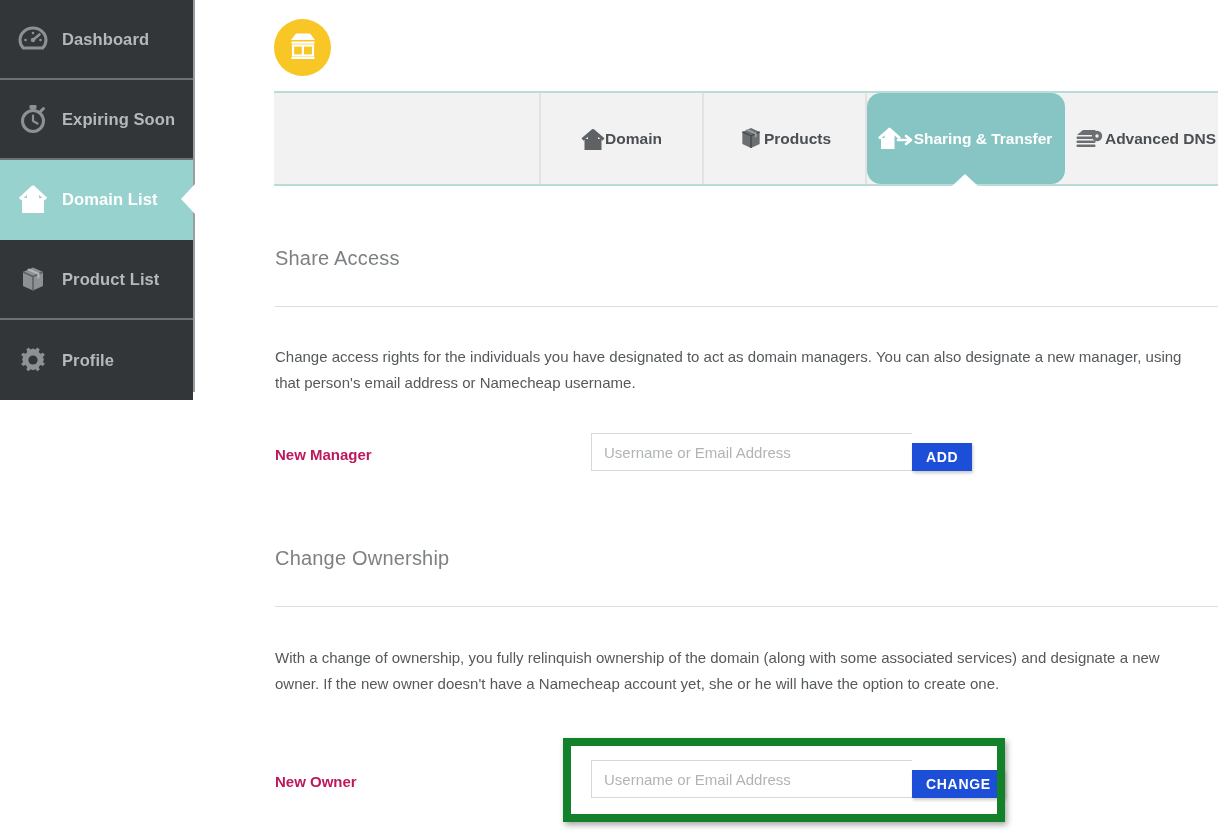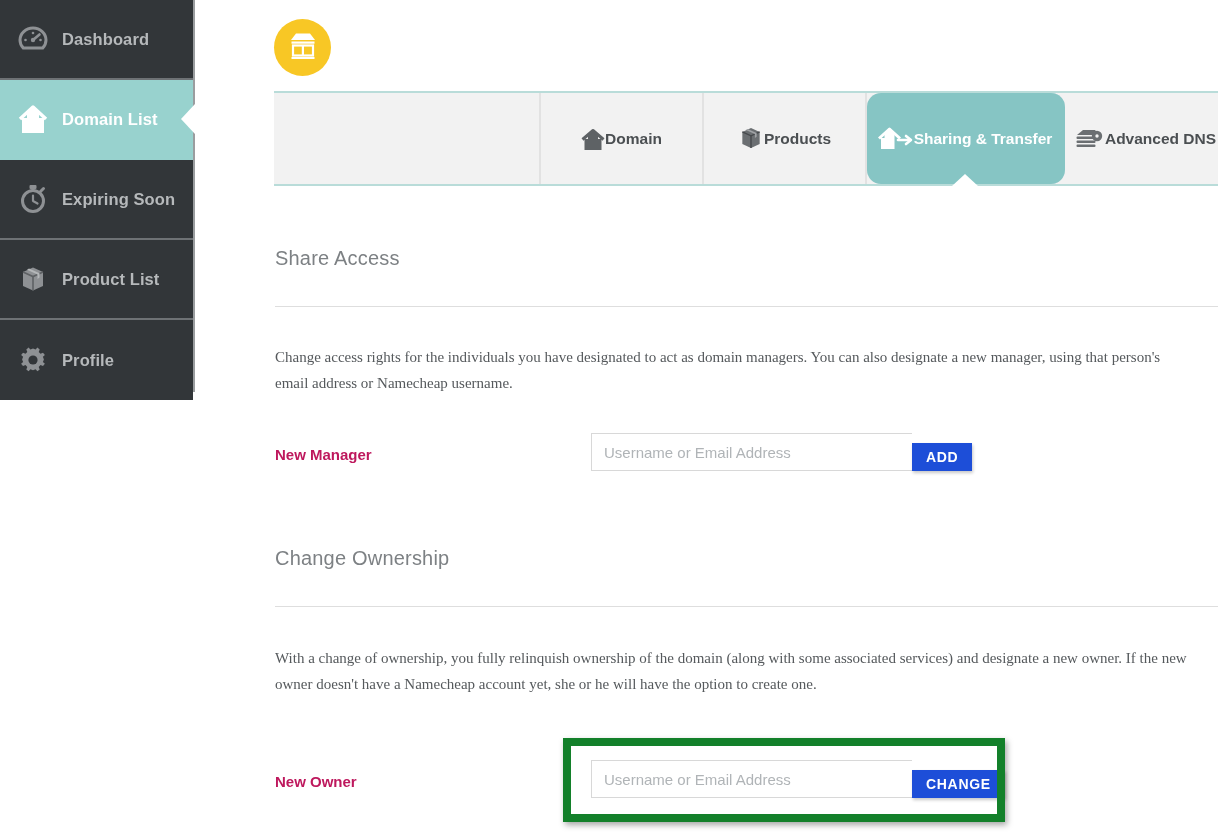--- a/index.html
+++ b/index.html
@@ -165,21 +165,20 @@
     height: 1px;
     background: #dedede;
   }
   .para {
     position: absolute;
     left: 80px;
     width: 920px;
     font-size: 15px;
     line-height: 26px;
     color: #55595c;
-    font-family: Liberation Serif, serif;
   }
   .field-label {
     position: absolute;
     left: 80px;
     font-size: 15px;
     font-weight: bold;
     color: #be185d;
   }
 
   
@@ -240,42 +239,42 @@
           <path d="M15 14 L21.5 8.5" stroke="#8e9194" stroke-width="2.6" stroke-linecap="round"></path>
           <circle cx="15" cy="14" r="2.2" fill="#8e9194"></circle>
           <circle cx="7.5" cy="14" r="1.3" fill="#8e9194"></circle>
           <circle cx="22.5" cy="14" r="1.3" fill="#8e9194"></circle>
           <circle cx="15" cy="7" r="1.3" fill="#8e9194"></circle>
         </svg>
       </span>
       <span class="nav-label">Dashboard</span>
     </div>
 
-    <div class="nav-item active">
-      <span class="nav-icon">
-        <svg width="30" height="30" viewBox="0 0 30 30">
-          <path d="M4 29 L4 14 L9 14 L9 9 L15 3.5 L21 9 L21 14 L26 14 L26 29 Z" fill="#ffffff"></path>
-          <path d="M2 15 L15 3 L28 15" fill="none" stroke="#ffffff" stroke-width="3.5" stroke-linejoin="round"></path>
-        </svg>
-      </span>
-      <span class="nav-label">Domain List</span>
-      <span class="notch"></span>
-    </div>
-
     <div class="nav-item">
       <span class="nav-icon">
         <svg width="28" height="30" viewBox="0 0 28 30">
           <circle cx="14" cy="17" r="10.5" fill="none" stroke="#8e9194" stroke-width="3"></circle>
           <rect x="10.5" y="1" width="7" height="4" rx="1" fill="#8e9194"></rect>
           <rect x="12.5" y="4" width="3" height="3" fill="#8e9194"></rect>
           <path d="M21.5 7.5 L24.5 4.5" stroke="#8e9194" stroke-width="3" stroke-linecap="round"></path>
           <path d="M14 17 L14 11.5 M14 17 L18.5 19.5" stroke="#8e9194" stroke-width="2.2" stroke-linecap="round"></path>
         </svg>
       </span>
       <span class="nav-label">Expiring Soon</span>
+    </div>
+
+    <div class="nav-item active">
+      <span class="nav-icon">
+        <svg width="30" height="30" viewBox="0 0 30 30">
+          <path d="M4 29 L4 14 L9 14 L9 9 L15 3.5 L21 9 L21 14 L26 14 L26 29 Z" fill="#ffffff"></path>
+          <path d="M2 15 L15 3 L28 15" fill="none" stroke="#ffffff" stroke-width="3.5" stroke-linejoin="round"></path>
+        </svg>
+      </span>
+      <span class="nav-label">Domain List</span>
+      <span class="notch"></span>
     </div>
 
     <div class="nav-item">
       <span class="nav-icon">
         <svg width="30" height="30" viewBox="0 0 30 30">
           <path d="M5 8 L15 3.5 L25 8 L25 22 L15 26.5 L5 22 Z" fill="#8e9194"></path>
           <path d="M5 8 L15 12.5 L25 8" fill="none" stroke="#5e6164" stroke-width="1.6"></path>
           <path d="M15 12.5 L15 26.5" fill="none" stroke="#5e6164" stroke-width="1.6"></path>
           <path d="M9 5.8 L19.5 10.4 L19.5 15 L21.5 13.6 L21.5 9.2 L11 4.6 Z" fill="#b4b7b9"></path>
         </svg>

